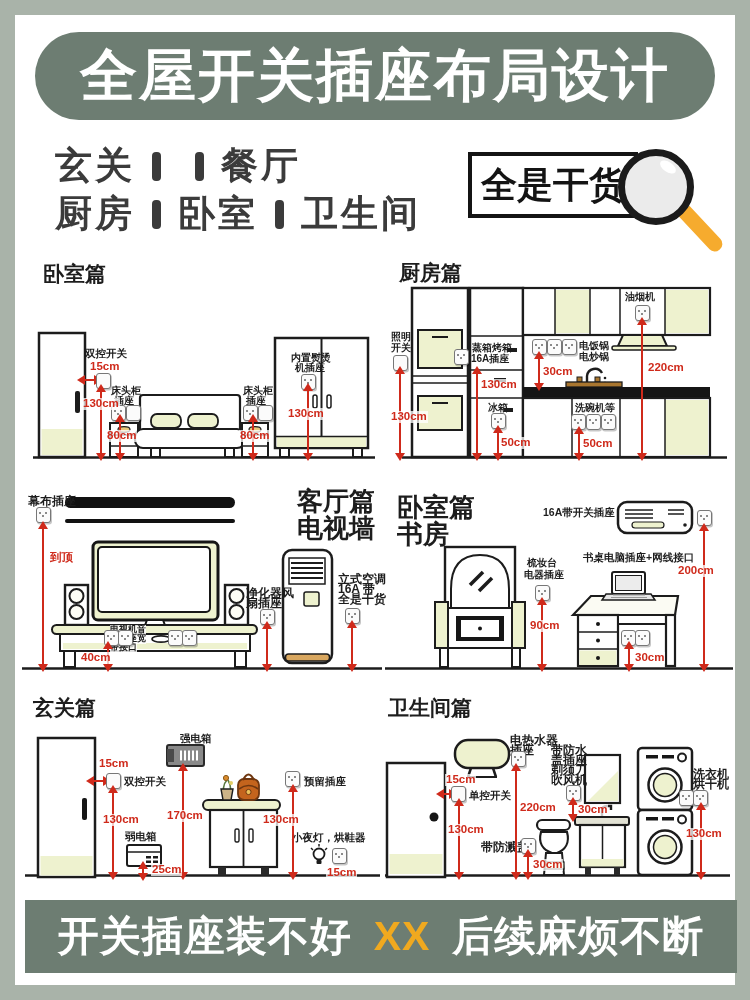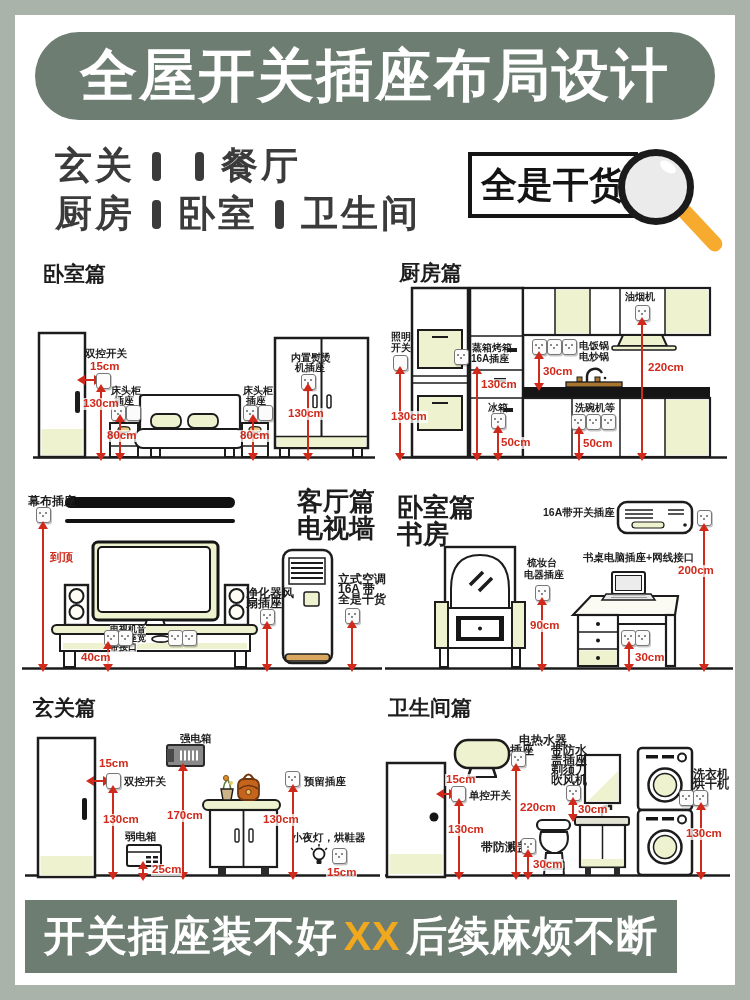--- a/index.html
+++ b/index.html
@@ -41,22 +41,22 @@
   .harr{position:absolute;height:2px;background:#cf2a1b;z-index:2;}
   .harr::before{content:"";position:absolute;left:-7px;top:-4px;border:5px solid transparent;
         border-left:none;border-right:8px solid #cf2a1b;}
   .harr::after{content:"";position:absolute;right:-7px;top:-4px;border:5px solid transparent;
         border-right:none;border-left:8px solid #cf2a1b;}
   .socket,.switch{position:absolute;width:13px;height:14px;background:#fbfbfb;border:1.5px solid #777;
         border-radius:3px;box-shadow:1px 1.5px 0 rgba(0,0,0,.22);z-index:2;}
   .socket::before{content:"";position:absolute;left:5px;top:7px;width:2px;height:2px;background:#8a8a8a;
         box-shadow:-3px -3px 0 #8a8a8a,3px -3px 0 #8a8a8a;}
   
-  .footer{position:absolute;left:25px;top:900px;width:652px;height:73px;background:#6d7d72;
-          display:flex;align-items:center;justify-content:center;white-space:nowrap;}
+  .footer{position:absolute;left:25px;top:900px;width:712px;height:73px;background:#6d7d72;
+          display:flex;align-items:center;justify-content:center;white-space:nowrap;gap:16px;}
   .footer span{font-size:41px;font-weight:900;color:#fff;letter-spacing:1px;}
   .footer .hl{color:#f0a91f;margin:0 6px;}
 </style>
 </head>
 <body>
 
 <div class="card"></div>
 
 <div class="banner">
   <span>全屋开关插座布局设计</span>
@@ -489,21 +489,21 @@
       <circle cx="280" cy="155" r="16.5" fill="#fff" stroke="#1c1c1c" stroke-width="2.5"></circle>
       <circle cx="280" cy="155" r="11.5" fill="#eef2cf" stroke="#1c1c1c" stroke-width="1.5"></circle>
     </g>
   </svg>
   <div class="meas" style="left:60px;top:82px;">15cm</div>
   <div class="harr" style="left:58px;top:101px;width:7px;"></div>
   <div class="switch" style="left:66px;top:94px;"></div>
   <div class="lbl fs105" style="left:84px;top:98px;">单控开关</div>
   <div class="varr" style="left:73px;top:113px;height:68px;"></div>
   <div class="meas" style="left:62px;top:132px;">130cm</div>
-  <div class="lbl fs95" style="left:134px;top:42px;">电热水器</div>
+  <div class="lbl fs95" style="left:125px;top:42px;">电热水器</div>
   <div class="lbl fs95" style="left:125px;top:52px;">插座</div>
   <div class="socket" style="left:126px;top:59px;"></div>
   <div class="varr" style="left:130px;top:78px;height:103px;"></div>
   <div class="meas" style="left:134px;top:110px;">220cm</div>
   <div class="lbl fs95" style="left:96px;top:149px;">带防溅盖</div>
   <div class="socket" style="left:136px;top:146px;"></div>
   <div class="varr" style="left:142px;top:164px;height:17px;"></div>
   <div class="meas" style="left:147px;top:167px;">30cm</div>
   <div class="lbl fs95" style="left:166px;top:52px;">带防水</div>
   <div class="lbl fs95" style="left:166px;top:62px;">盖插座</div>

